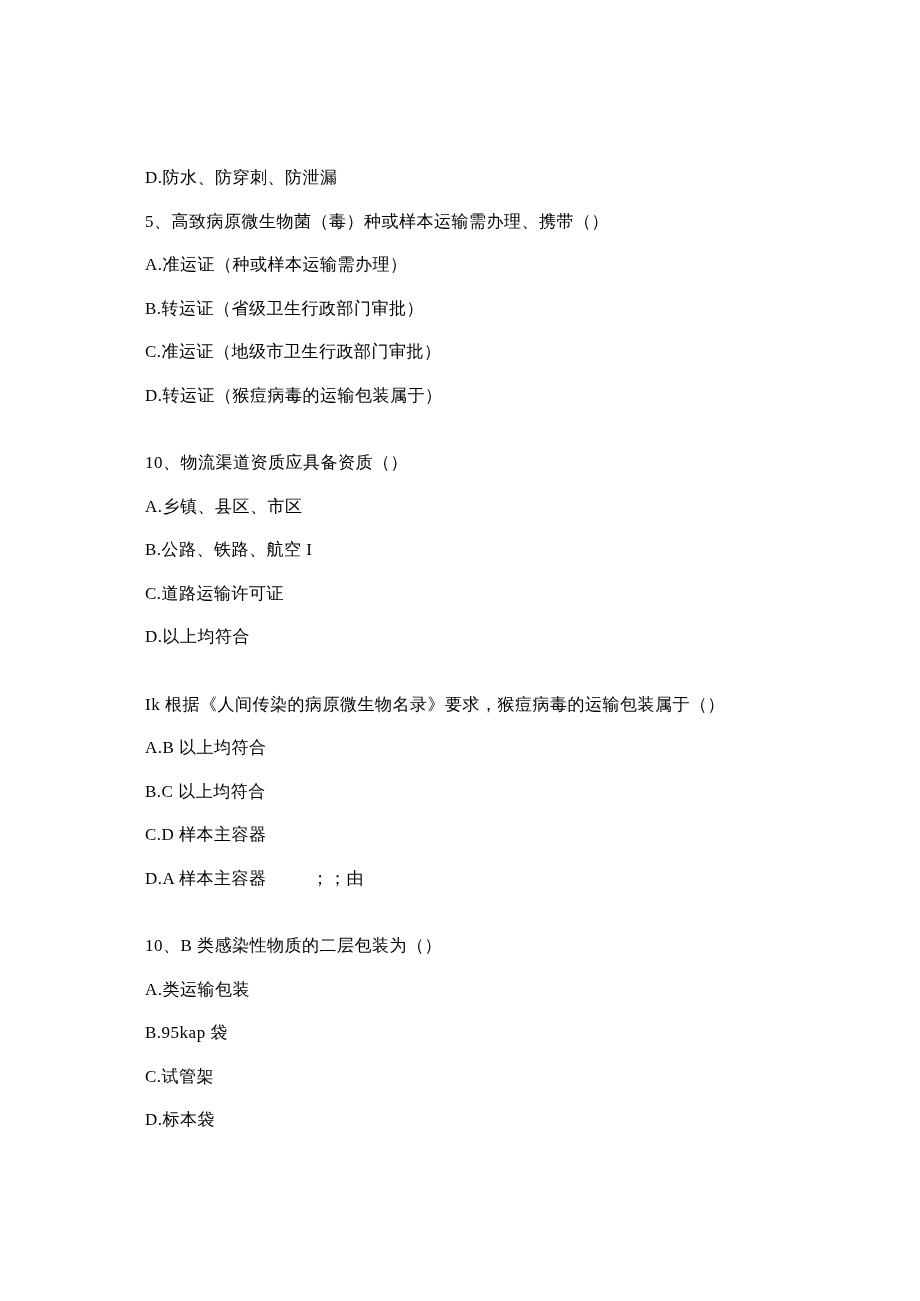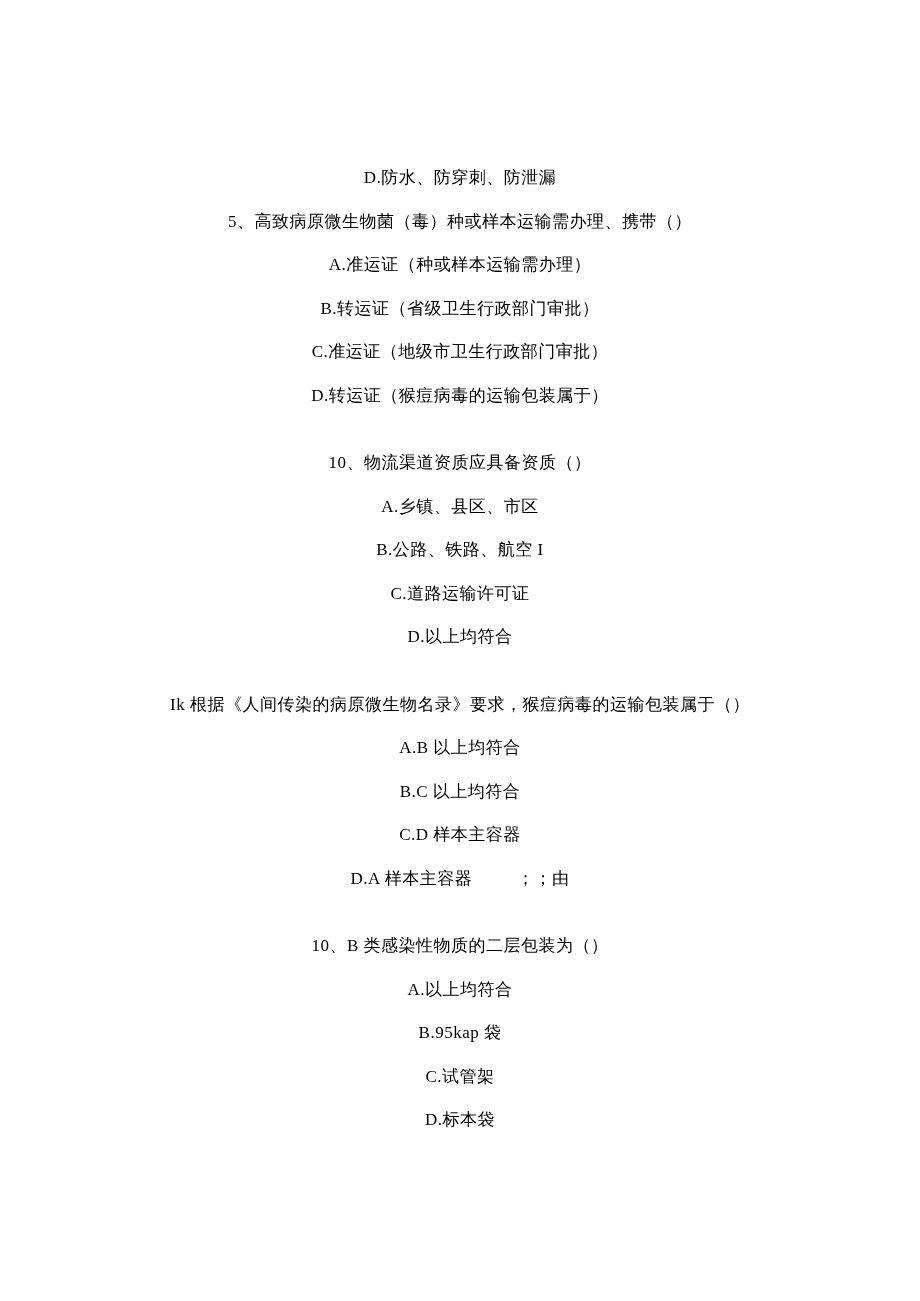--- a/index.html
+++ b/index.html
@@ -13,21 +13,20 @@
       font-size: 17px;
       color: #000000;
       width: 920px;
       height: 1301px;
       padding: 165px 145px 0 145px;
       line-height: 1.5;
     }
     .line {
       margin-bottom: 18px;
       letter-spacing: 0.5px;
-      text-align: center;
     }
     .section-gap {
       height: 24px;
     }
     .suffix-text {
       display: inline-block;
       margin-left: 40px;
     }
   </style>
 </head>
@@ -56,16 +55,16 @@
 <div class="line">B.C 以上均符合</div>
 <div class="line">C.D 样本主容器</div>
 <div class="line">
   <span>D.A 样本主容器</span>
   <span class="suffix-text">；；由</span>
 </div>
 
 <div class="section-gap"></div>
 
 <div class="line">10、B 类感染性物质的二层包装为（）</div>
-<div class="line">A.以上均符合</div>
+<div class="line">A.类运输包装</div>
 <div class="line">B.95kap 袋</div>
 <div class="line">C.试管架</div>
 <div class="line">D.标本袋</div>
 
 </body></html>

